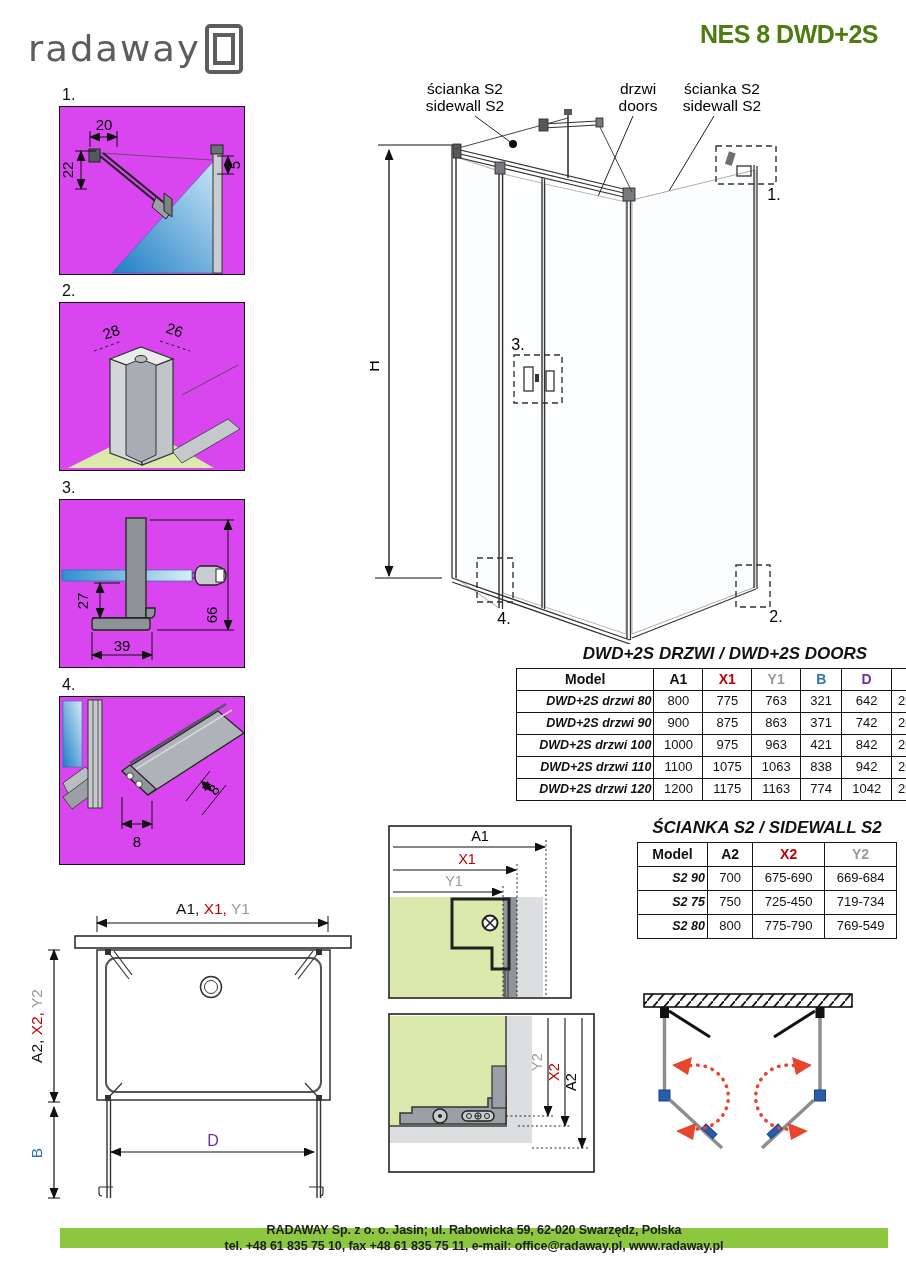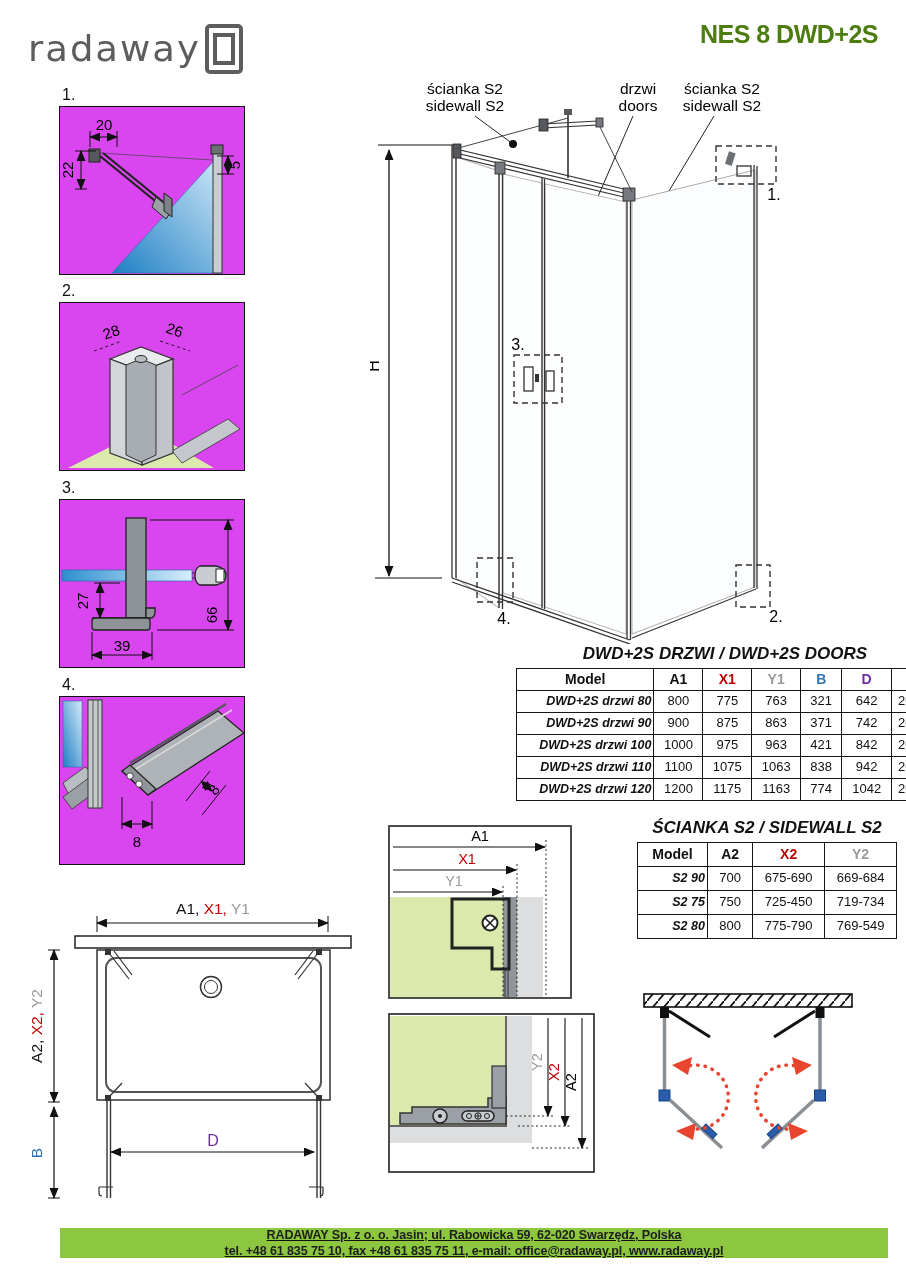--- a/index.html
+++ b/index.html
@@ -26,21 +26,21 @@
   #doorsTable col:nth-child(2),#doorsTable col:nth-child(3),#doorsTable col:nth-child(4){width:12.8%;}
   #doorsTable col:nth-child(5){width:10.8%;}
   #doorsTable col:nth-child(6){width:13%;}
   #doorsTable col:nth-child(7){width:11%;}
   #doorsTable td,#doorsTable th{height:19px;}
   #sideTable col:nth-child(1){width:27%;}
   #sideTable col:nth-child(2){width:17.5%;}
   #sideTable col:nth-child(3),#sideTable col:nth-child(4){width:27.75%;}
   #sideTable td,#sideTable th{height:21px;}
   
-  .footer{left:60px;top:1228px;width:828px;height:30px;background:#8dc63f;display:flex;flex-direction:column;align-items:center;justify-content:center;text-decoration:underline;}
+  .footer{left:60px;top:1228px;width:828px;height:20px;background:#8dc63f;display:flex;flex-direction:column;align-items:center;justify-content:center;}
   .footer p{margin:0;font-size:12.5px;font-weight:bold;color:#1d1d1d;line-height:16px;letter-spacing:-.1px;}
 </style>
 </head>
 <body>
 
 <svg width="0" height="0" style="position:absolute">
   <defs>
     <marker id="mE" markerWidth="11" markerHeight="9" refX="10" refY="4.5" orient="auto" markerUnits="userSpaceOnUse">
         <path d="M0,0 L11,4.5 L0,9 z" fill="#111"></path>
       </marker>

